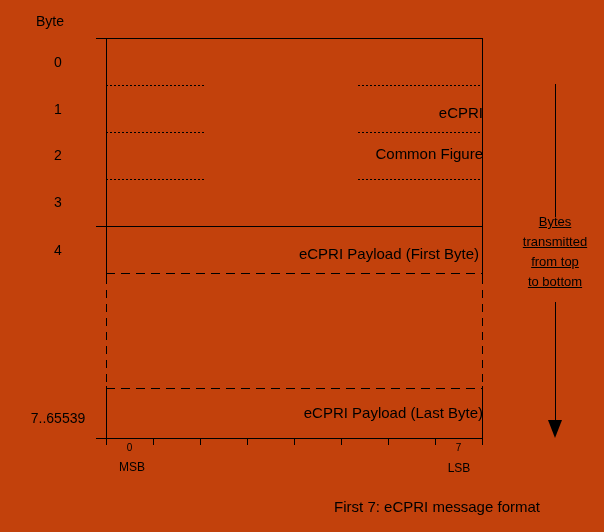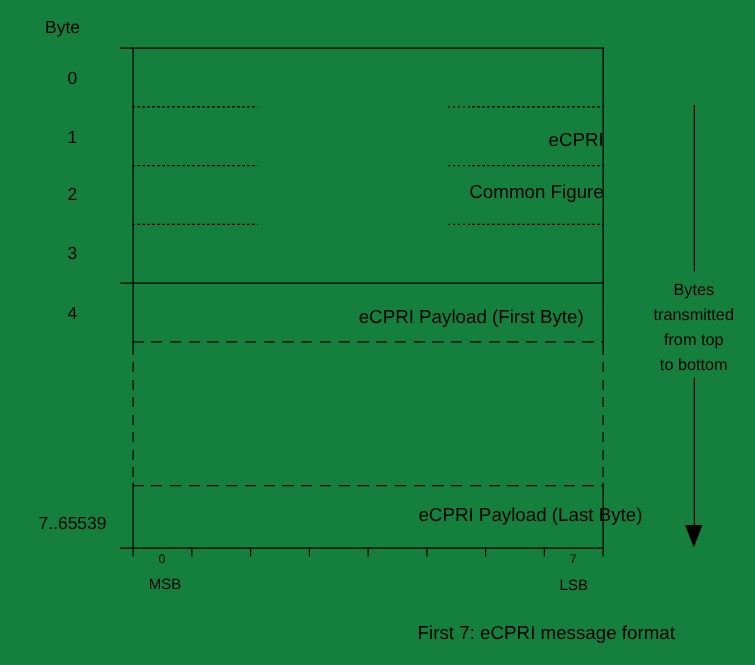--- a/index.html
+++ b/index.html
@@ -3,21 +3,21 @@
 <meta charset="utf-8">
 <style>
   html,body{margin:0;padding:0;}
   body{
     font-family:"Liberation Sans","DejaVu Sans",sans-serif;
     background:#ffffff;
   }
   .stage{
     position:relative;
     width:604px;height:532px;
-    background:#15803d;
+    background:#c2410c;
     color:#000000;
     overflow:hidden;
   }
   .abs{position:absolute;}
   .txt{white-space:nowrap;color:#000;}
   .ctr{text-align:center;}
   
   .hline{height:1px;background:#000;}
   .vline{width:1px;background:#000;}
   
@@ -79,38 +79,38 @@
   <div class="abs hdash-fine" style="left:106px;top:132px;width:100px;"></div>
   <div class="abs hdash-fine" style="left:358px;top:132px;width:125px;"></div>
   <div class="abs hdash-fine" style="left:106px;top:179px;width:100px;"></div>
   <div class="abs hdash-fine" style="left:358px;top:179px;width:125px;"></div>
 
   <div class="abs hdash-long" style="left:106px;top:273px;width:377px;"></div>
   <div class="abs hdash-long" style="left:106px;top:388px;width:377px;"></div>
 
   <div class="abs txt fs15 ctr" style="left:106px;top:104px;width:377px;">eCPRI</div>
   <div class="abs txt fs15 ctr" style="left:106px;top:145px;width:377px;">Common Figure</div>
-  <div class="abs txt fs15 ctr" style="left:90px;top:245px;width:377px;">eCPRI Payload (First Byte)</div>
-  <div class="abs txt fs15 ctr" style="left:106px;top:404px;width:377px;padding-left:31px;">eCPRI Payload (Last Byte)</div>
+  <div class="abs txt fs15 ctr" style="left:102px;top:245px;width:377px;">eCPRI Payload (First Byte)</div>
+  <div class="abs txt fs15 ctr" style="left:106px;top:404px;width:377px;">eCPRI Payload (Last Byte)</div>
 
   <div class="abs tick" style="left:153px;top:438px;"></div>
   <div class="abs tick" style="left:200px;top:438px;"></div>
   <div class="abs tick" style="left:247px;top:438px;"></div>
   <div class="abs tick" style="left:294px;top:438px;"></div>
   <div class="abs tick" style="left:341px;top:438px;"></div>
   <div class="abs tick" style="left:388px;top:438px;"></div>
   <div class="abs tick" style="left:435px;top:438px;"></div>
 
   <div class="abs txt fs10 ctr" style="left:106px;top:442px;width:47px;">0</div>
   <div class="abs txt fs10 ctr" style="left:435px;top:442px;width:47px;">7</div>
   <div class="abs txt fs12 ctr" style="left:106px;top:460px;width:52px;">MSB</div>
   <div class="abs txt fs12 ctr" style="left:433px;top:461px;width:52px;">LSB</div>
 
   <div class="abs arrow-line" style="left:555px;top:84px;height:133px;"></div>
-  <div class="abs ctr fs13" style="left:505px;top:222px;width:100px;">
+  <div class="abs ctr fs13" style="left:505px;top:212px;width:100px;text-decoration:underline;">
     <div>Bytes</div>
     <div>transmitted</div>
     <div>from top</div>
     <div>to bottom</div>
   </div>
   <div class="abs arrow-line" style="left:555px;top:302px;height:118px;"></div>
   <div class="abs arrow-head" style="left:548px;top:420px;"></div>
 
   <div class="abs txt fs15 ctr" style="left:100px;top:498px;width:440px;">First 7: eCPRI message format</div>
 

